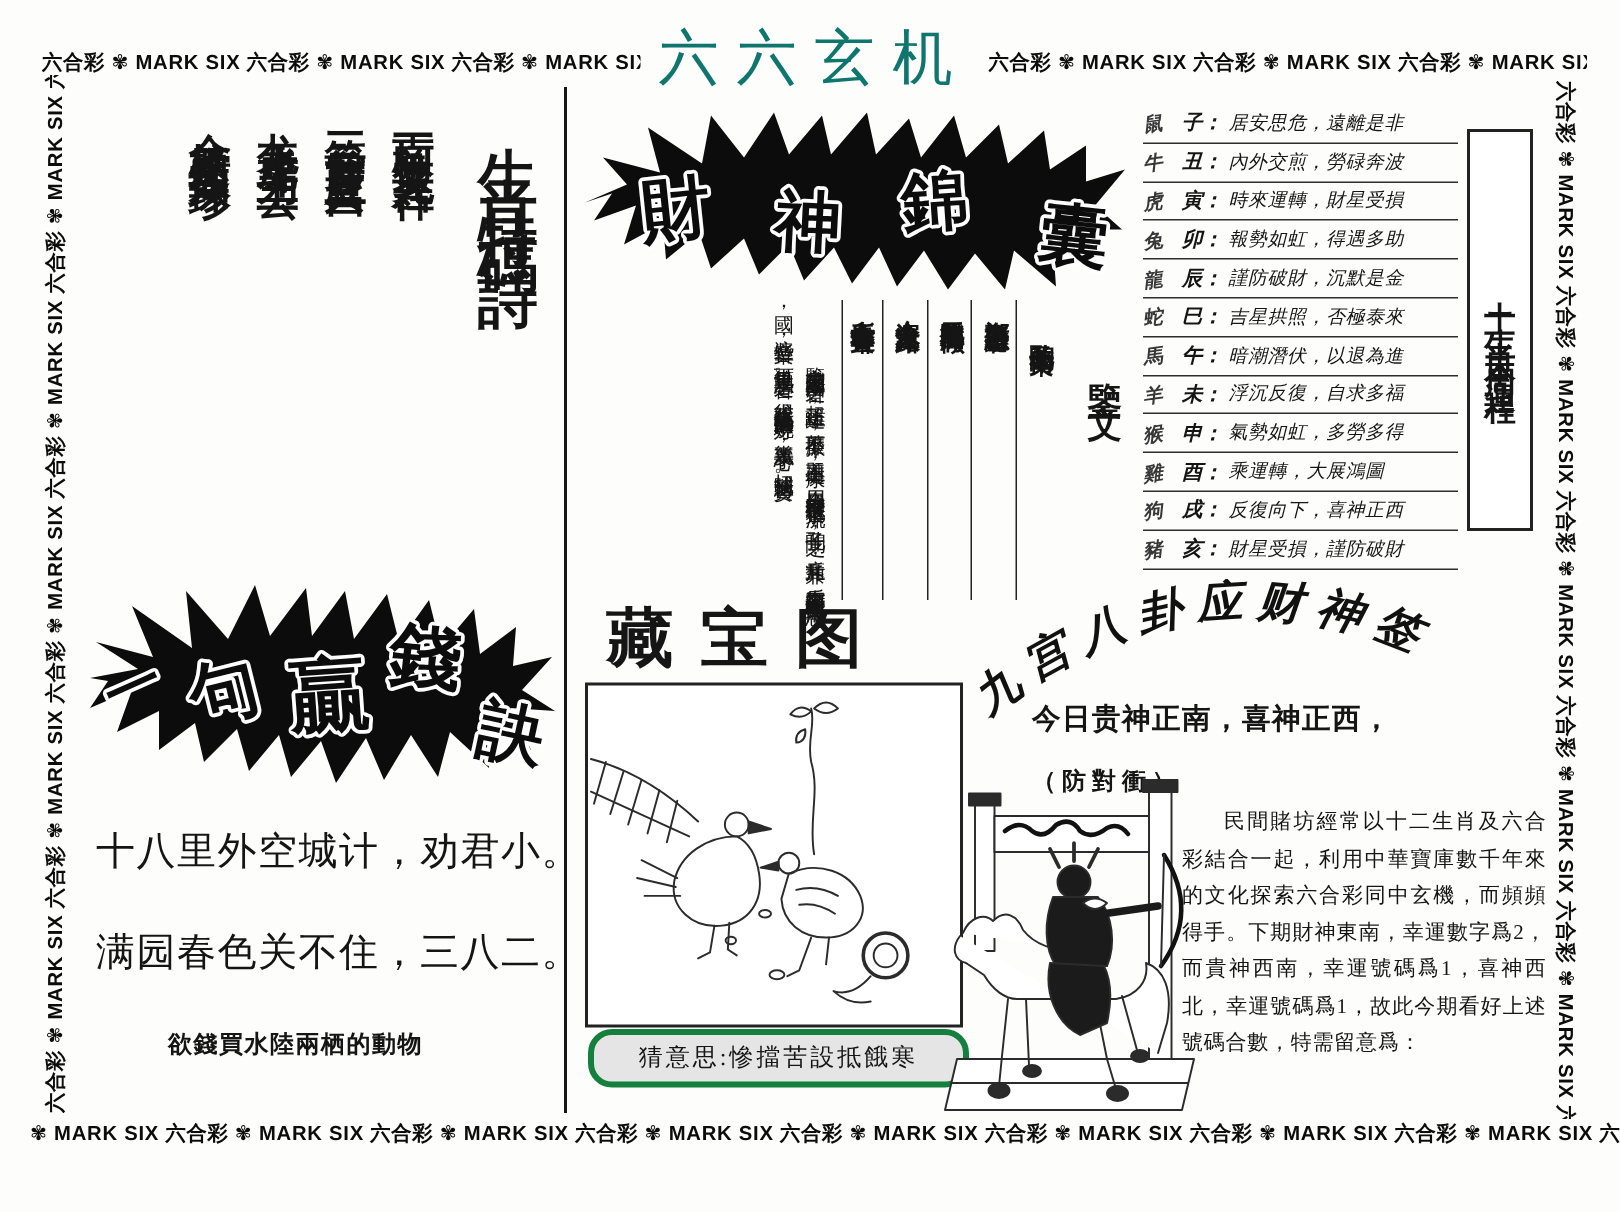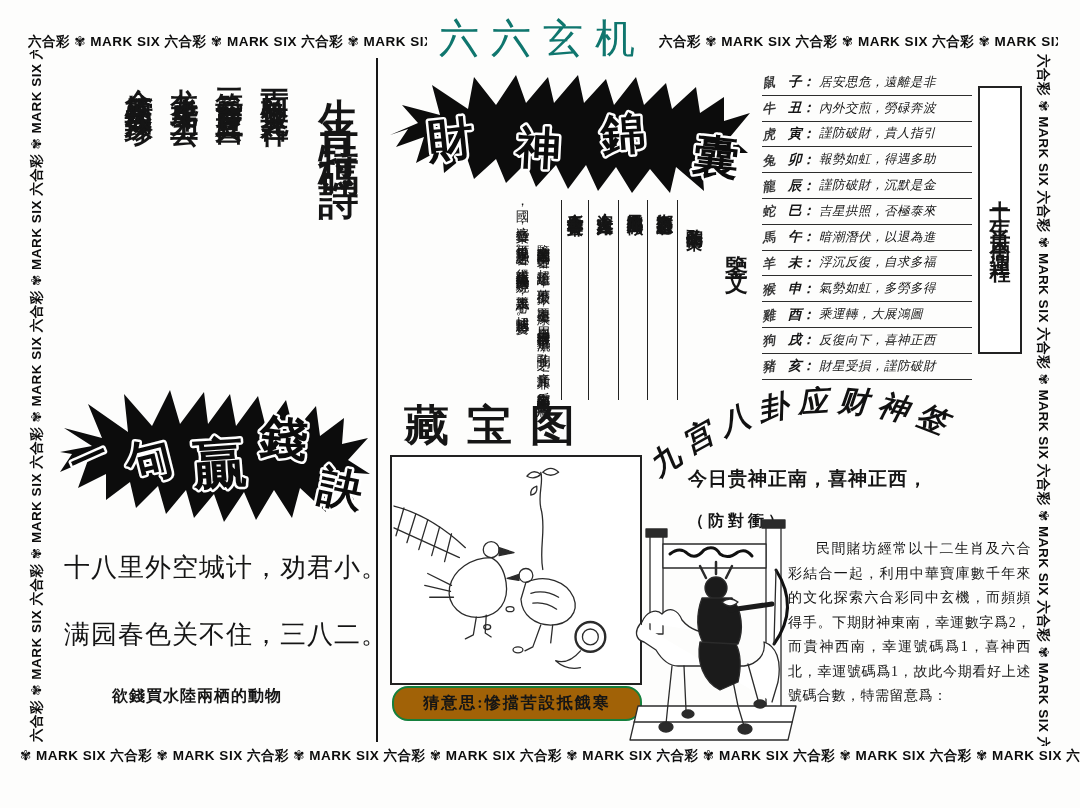--- a/index.html
+++ b/index.html
@@ -44,23 +44,23 @@
   .jw-line.l1{padding-top:16px;}
   .jw-line.ruled{border-right:1px solid #222;}
   .jw-line.lastruled{border-left:1px solid #222;}
   .jw-comm{font-size:13.5px;line-height:1.55;height:198px;text-indent:2.5em;
            letter-spacing:1px;margin-right:8px;}
   
   .tz-title{position:absolute;left:404px;top:396px;font-size:45px;font-weight:800;
             letter-spacing:18px;transform:scaleY(.95);}
   .tz-frame{position:absolute;left:390px;top:455px;width:248px;height:226px;
             border:2px solid #222;background:#fff;}
-  .tz-caption{position:absolute;left:392px;top:686px;width:238px;border:2px solid #15803d;
-              border-radius:16px;text-align:center;font-size:16px;font-weight:700;
-              letter-spacing:2px;padding:5px 4px;background:#a16207;white-space:nowrap;}
+  .tz-caption{position:absolute;left:392px;top:686px;width:238px;border:4px solid #15803d;
+              border-radius:16px;text-align:center;font-size:16px;font-weight:400;
+              letter-spacing:2px;padding:5px 4px;background:#e5e5e5;white-space:nowrap;}
   
   .ztable{position:absolute;left:762px;top:70px;width:210px;}
   .zrow{height:24.8px;display:flex;align-items:center;border-bottom:1px solid #2d2d2d;}
   .zanimal{width:26px;font-size:13px;font-style:italic;font-weight:700;opacity:.85;
            transform:rotate(-8deg);}
   .zbranch{width:31px;font-size:13.5px;font-weight:700;font-style:italic;}
   .ztext{font-size:12.5px;font-style:italic;letter-spacing:.5px;white-space:nowrap;}
   .zbox{position:absolute;left:978px;top:86px;width:40px;height:264px;border:2px solid #222;
         display:flex;align-items:center;justify-content:center;background:#fff;}
   .zbox span{writing-mode:vertical-rl;text-orientation:mixed;font-size:21px;font-weight:700;
@@ -201,21 +201,21 @@
         <span class="zbranch">
           <span>丑</span><span>：</span>
         </span>
         <span class="ztext">內外交煎，勞碌奔波</span>
       </div>
       <div class="zrow">
         <span class="zanimal">虎</span>
         <span class="zbranch">
           <span>寅</span><span>：</span>
         </span>
-        <span class="ztext">謹防破財，貴人指引</span>
+        <span class="ztext">時來運轉，財星受損</span>
       </div>
       <div class="zrow">
         <span class="zanimal">兔</span>
         <span class="zbranch">
           <span>卯</span><span>：</span>
         </span>
         <span class="ztext">報勢如虹，得遇多助</span>
       </div>
       <div class="zrow">
         <span class="zanimal">龍</span>

